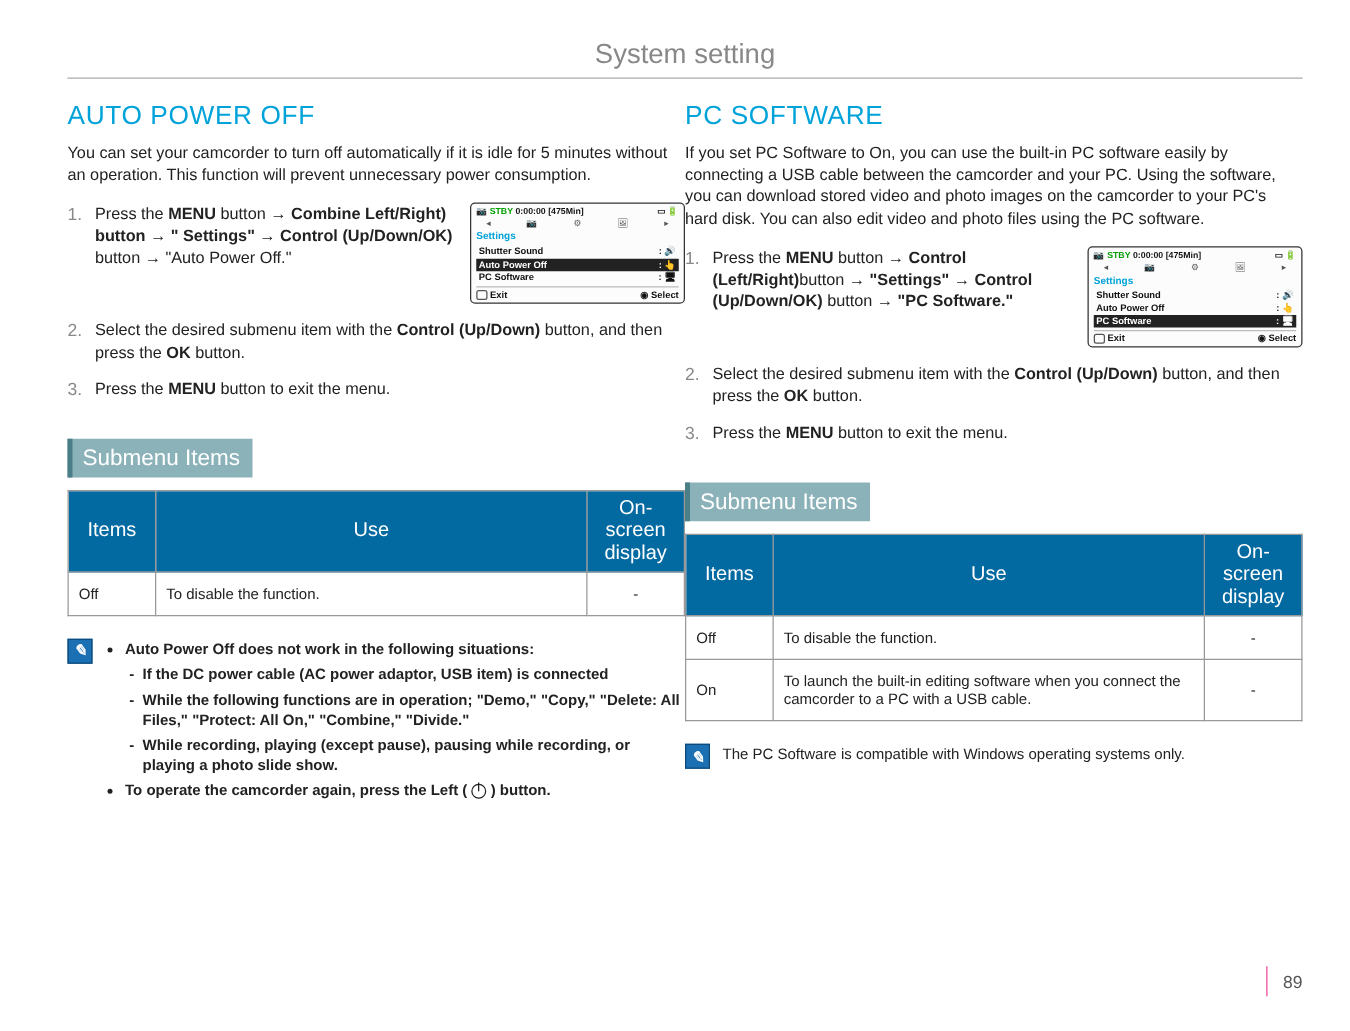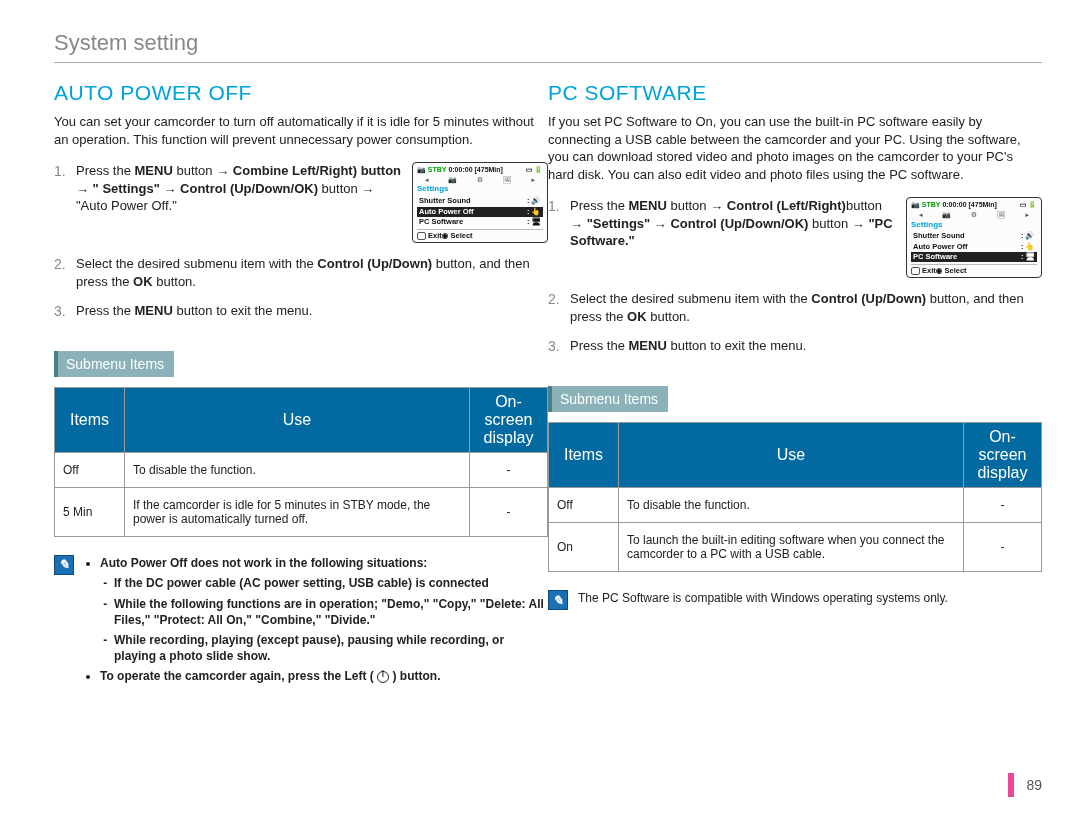--- a/index.html
+++ b/index.html
@@ -8,21 +8,21 @@
     font-family: Arial, Helvetica, sans-serif;
     font-size: 13px;
     color: #222;
     background: #fff;
     width: 1080px;
     height: 825px;
     position: relative;
     padding: 30px 38px 30px 54px;
   }
   .page-header {
-    text-align: left;
+    text-align: center;
     font-size: 22px;
     color: #888;
     border-bottom: 1px solid #aaa;
     padding-bottom: 6px;
     margin-bottom: 18px;
   }
   .columns { display: flex; }
   .col { flex: 1; }
   h2.section-title {
     color: #00a3d9;
@@ -33,45 +33,45 @@
   }
   .intro { line-height: 1.35; margin-bottom: 14px; }
   ol.steps { list-style: none; margin: 0; padding: 0; }
   ol.steps > li { display: flex; gap: 8px; margin-bottom: 12px; line-height: 1.35; }
   .step-num { color: #888; font-size: 14px; min-width: 14px; }
   .step-body { flex: 1; }
   .step-body b { font-weight: bold; }
   .step-with-lcd { display:flex; gap:10px; align-items:flex-start; }
   .step-with-lcd .text { flex:1; }
   .lcd {
-    width: 136px;
+    width: 172px;
     border: 1.5px solid #333;
     border-radius: 4px;
     background: #fcfcfc;
     font-size: 8px;
     font-family: Arial, sans-serif;
     color: #111;
     padding: 3px 4px 2px 4px;
     line-height: 1.1;
     flex-shrink:0;
   }
   .lcd .lcd-top { display:flex; justify-content:space-between; align-items:center; font-size:7px; font-weight:bold; margin-bottom:2px;}
   .lcd .lcd-top .stat { display:flex; gap:2px; align-items:center;}
   .lcd .stby { color:#00a000; }
   .lcd .iconrow { display:flex; justify-content:space-between; padding:0 8px; font-size:7px; color:#555; margin-bottom:2px;}
   .lcd .settings-label { color:#00a3d9; font-weight:bold; font-size:8px; margin:2px 0;}
   .lcd .menu-item { display:flex; justify-content:space-between; padding:1px 2px; font-weight:bold; font-size:7.5px;text-align:center;}
   .lcd .menu-item.sel { background:#222; color:#fff; }
-  .lcd .lcd-foot { display:flex; font-size:7.5px; font-weight:bold; margin-top:2px; border-top:1px solid #bbb; padding-top:2px;}
+  .lcd .lcd-foot { display:flex; justify-content:space-between; font-size:7.5px; font-weight:bold; margin-top:2px; border-top:1px solid #bbb; padding-top:2px;}
   .lcd .mini-icon { display:inline-block; width:9px; height:8px; border:1px solid #555; border-radius:2px; vertical-align:middle;}
   .submenu-tab {
     display:inline-block;
     background:#8bb2b9;
     color:#fff;
-    font-size:14px;
+    font-size:18px;
     padding:5px 10px 5px 8px;
     margin-bottom:10px;
     border-left:4px solid #4a7f88;
   }
   table.submenu {
     border-collapse: collapse;
     width:100%;
     font-size:12px;
   }
   table.submenu th {
@@ -96,21 +96,21 @@
     font-style:italic; font-weight:bold; font-size:13px;
     border:1px solid #0d4a7a;
   }
   .note-body ul { margin:0; padding-left:16px; }
   .note-body ul li { margin-bottom:4px;font-weight:bold; }
   .note-body ul ul { list-style-type:"-  "; padding-left:14px; margin-top:4px;}
   .page-num {
     position:absolute;
     bottom:28px; right:38px;
     font-size:14px; color:#555;
-    border-left:6px solid #ec4899;
+    border-left:1px solid #ec4899;
     padding:4px 0 4px 12px;
   }
   .pwr-icon { display:inline-block; width:12px; height:12px; border:1.2px solid #222; border-radius:50%; position:relative; vertical-align:middle;}
   .pwr-icon::after{content:""; position:absolute; left:50%; top:-2px; width:1.2px; height:7px; background:#222; transform:translateX(-50%);}
 </style>
 </head>
 <body>
 
 <div class="page-header">
   <span>System setting</span>
@@ -185,36 +185,31 @@
           <th>Use</th>
           <th style="width:78px">On-screen display</th>
         </tr>
       </thead>
       <tbody>
         <tr>
           <td>Off</td>
           <td>To disable the function.</td>
           <td class="center">-</td>
         </tr>
-        <tr>
-          <td>5 Min</td>
-          <td>If the camcorder is idle for 5 minutes in STBY mode, the power is automatically turned off.</td>
-          <td class="center">-</td>
-        </tr>
       </tbody>
     </table>
 
     <div class="note-row">
       <div class="note-icon">✎</div>
       <div class="note-body">
         <ul>
           <li>
             <span>Auto Power Off does not work in the following situations:</span>
             <ul>
-              <li>If the DC power cable (AC power setting, USB cable) is connected</li>
+              <li>If the DC power cable (AC power adaptor, USB item) is connected</li>
               <li><span>While the following functions are in operation; </span><b>"Demo," "Copy," "Delete: All Files," "Protect: All On," "Combine," "Divide."</b></li>
               <li>While recording, playing (except pause), pausing while recording, or playing a photo slide show.</li>
             </ul>
           </li>
           <li>
             <span>To operate the camcorder again, press the </span><b>Left</b><span> ( </span><span class="pwr-icon"></span><span> ) button.</span>
           </li>
         </ul>
       </div>
     </div>

